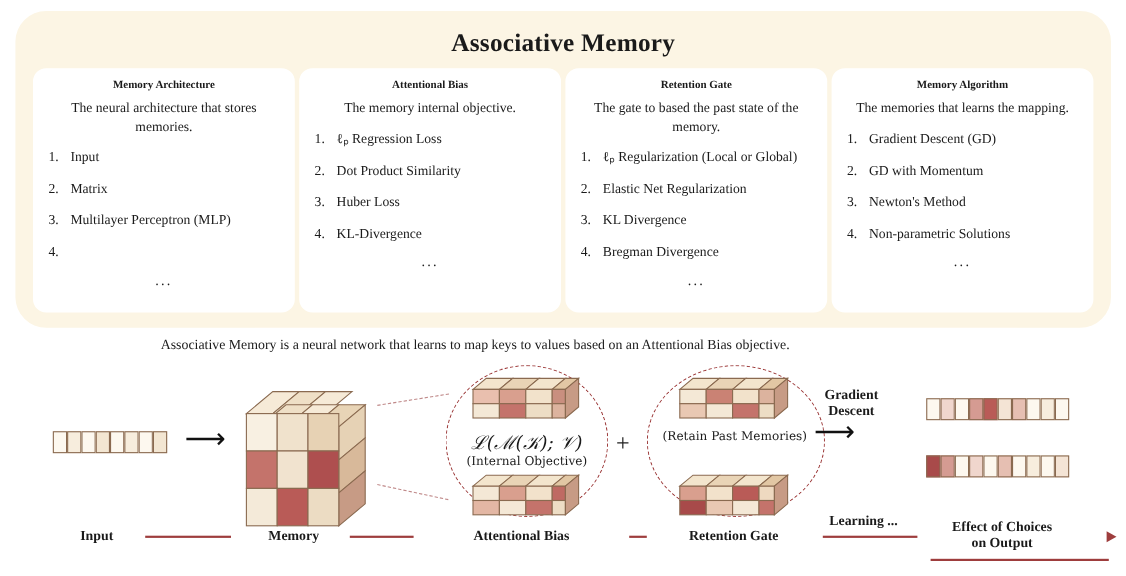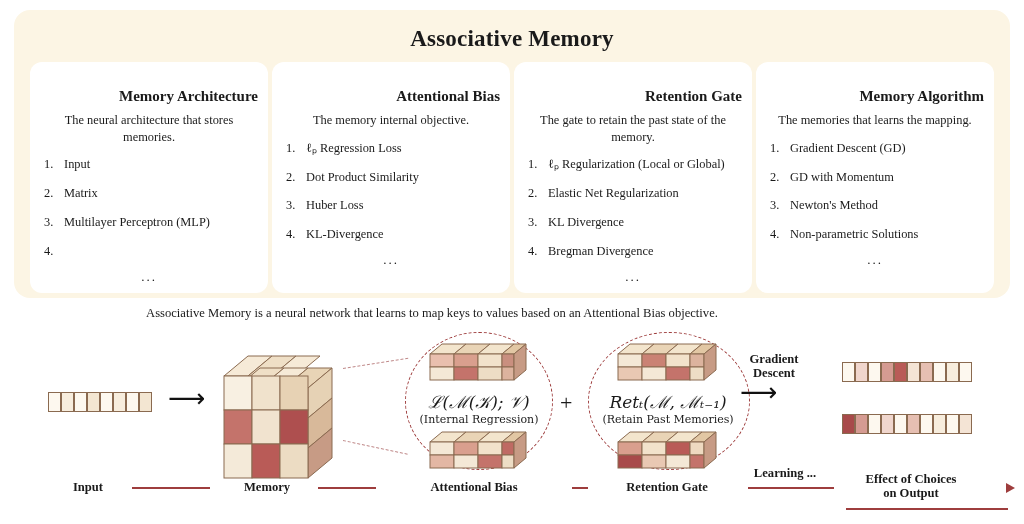--- a/index.html
+++ b/index.html
@@ -17,21 +17,21 @@
   }
 
   .panel {
     position: absolute;
     left: 14px;
     top: 10px;
     width: 996px;
     height: 288px;
     background: #fdf6e3;
     background: #fcf5e4;
-    border-radius: 16px;
+    border-radius: 28px;
     box-sizing: border-box;
   }
   .panel-title {
     text-align: center;
     font-size: 23px;
     font-weight: bold;
     letter-spacing: 0.2px;
     margin-top: 16px;
   }
   .cards {
@@ -42,25 +42,24 @@
   }
   .card {
     width: 238px;
     background: #ffffff;
     border-radius: 12px;
     box-sizing: border-box;
     padding: 10px 10px 8px 10px;
     min-height: 222px;
   }
   .card-title {
-    text-align: right;
-    font-size: 15px;
+    text-align: center;
+    font-size: 10px;
     font-weight: bold;
     margin-bottom: 7px;
-    margin-top: 16px;
   }
   .card-desc {
     text-align: center;
     font-size: 12.4px;
     line-height: 1.35;
     margin: 0 6px 12px 6px;
   }
   .items {
     margin: 0;
     padding: 0;
@@ -224,21 +223,21 @@
         <li class="item">
             <span class="item-num">4.</span>
             <span class="item-label">KL-Divergence</span>
           </li>
       </ul>
       <div class="ellipsis">...</div>
     </div>
 
     <div class="card">
       <div class="card-title">Retention Gate</div>
-      <div class="card-desc">The gate to retain the past state of the memory.</div>
+      <div class="card-desc">The gate to based the past state of the memory.</div>
       <ul class="items">
         <li class="item">
             <span class="item-num">1.</span>
             <span class="item-label">ℓₚ Regularization (Local or Global)</span>
           </li>
         <li class="item">
             <span class="item-num">2.</span>
             <span class="item-label">Elastic Net Regularization</span>
           </li>
         <li class="item">
@@ -351,21 +350,21 @@
         <rect x="28" y="27" width="24" height="13" fill="#c4736b"></rect>
         <rect x="52" y="27" width="24" height="13" fill="#edddc5"></rect>
         <rect x="76" y="27" width="12" height="13" fill="#dcb39e"></rect>
         <polygon points="88,14 100,4 100,30 88,40" fill="#c79b85"></polygon>
       </g>
     </svg>
   </div>
 
   <div class="formula" style="left:408px; top:62px; width:142px;">
     <div class="main">ℒ(ℳ(𝒦); 𝒱)</div>
-    <div class="sub">(Internal Regression)</div>
+    <div class="sub">(Internal Objective)</div>
   </div>
 
   <div class="cube" style="left:426px; top:100px;">
     <svg width="106" height="44" viewBox="0 0 106 44">
       <g stroke="#8a6a50" stroke-width="1">
         <polygon points="4,14 16,4 40,4 28,14" fill="#f3e5cd"></polygon>
         <polygon points="28,14 40,4 64,4 52,14" fill="#e9d4b6"></polygon>
         <polygon points="52,14 64,4 88,4 76,14" fill="#f3e5cd"></polygon>
         <polygon points="76,14 88,4 100,4 88,14" fill="#e2c7a4"></polygon>
         <rect x="4" y="14" width="24" height="13" fill="#f4e8d6"></rect>
@@ -399,21 +398,20 @@
         <rect x="4" y="27" width="24" height="13" fill="#e9c8b3"></rect>
         <rect x="28" y="27" width="24" height="13" fill="#f4e8d6"></rect>
         <rect x="52" y="27" width="24" height="13" fill="#c4736b"></rect>
         <rect x="76" y="27" width="14" height="13" fill="#edddc5"></rect>
         <polygon points="90,14 102,4 102,30 90,40" fill="#c79b85"></polygon>
       </g>
     </svg>
   </div>
 
   <div class="formula" style="left:590px; top:62px; width:156px;">
-    <div class="main">Retₜ(ℳ, ℳₜ₋₁)</div>
     <div class="sub">(Retain Past Memories)</div>
   </div>
 
   <div class="cube" style="left:614px; top:100px;">
     <svg width="110" height="44" viewBox="0 0 110 44">
       <g stroke="#8a6a50" stroke-width="1">
         <polygon points="4,14 16,4 40,4 28,14" fill="#f3e5cd"></polygon>
         <polygon points="28,14 40,4 64,4 52,14" fill="#e9d4b6"></polygon>
         <polygon points="52,14 64,4 88,4 76,14" fill="#f3e5cd"></polygon>
         <polygon points="76,14 88,4 102,4 90,14" fill="#e2c7a4"></polygon>

